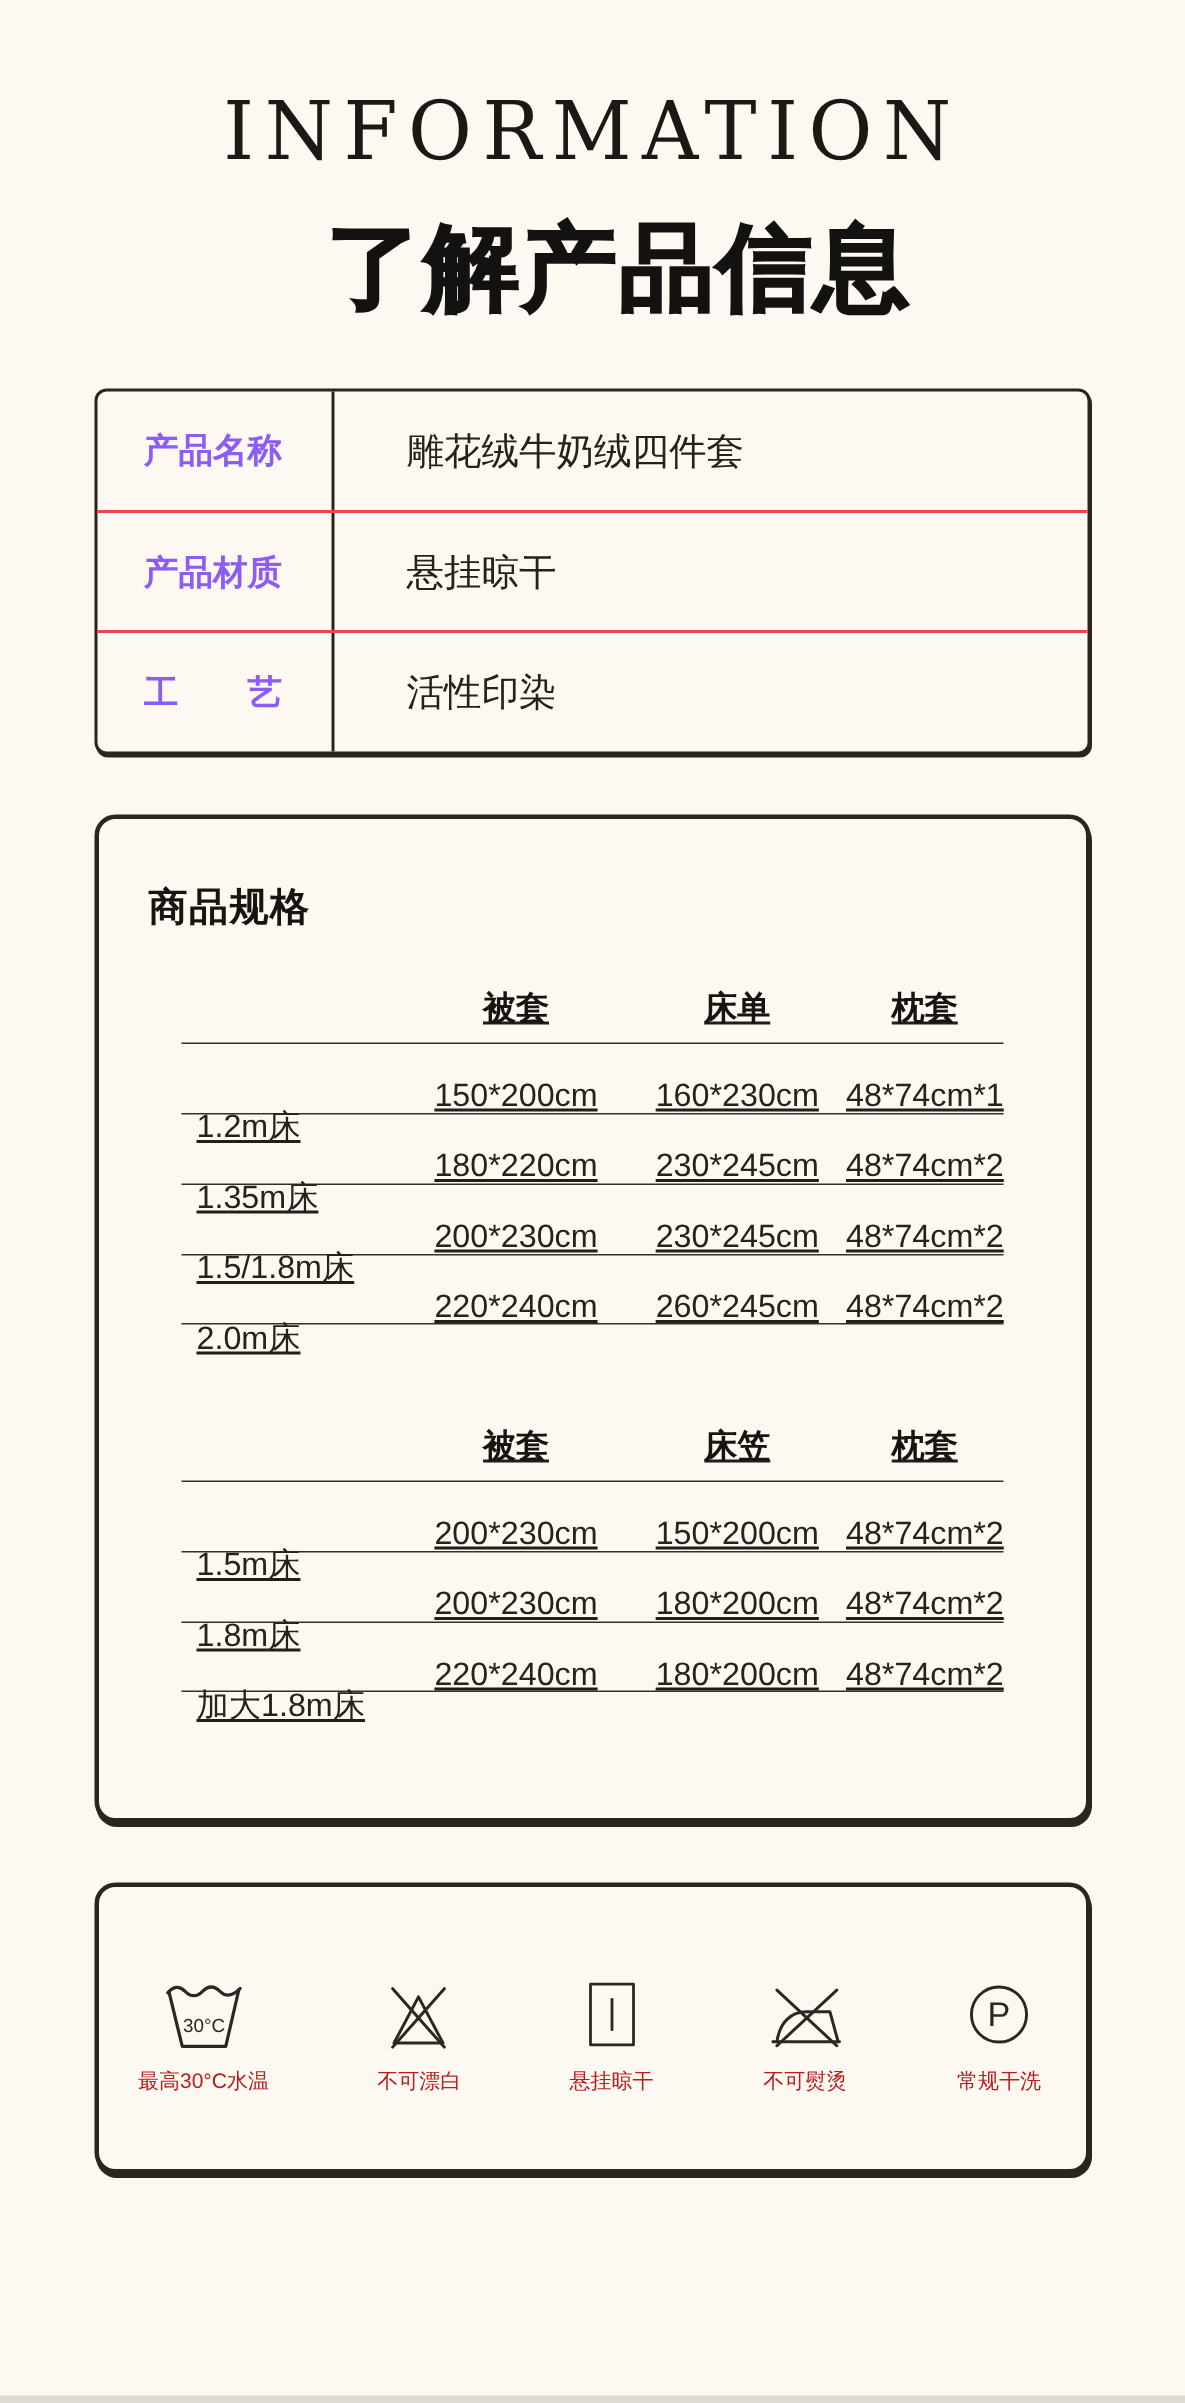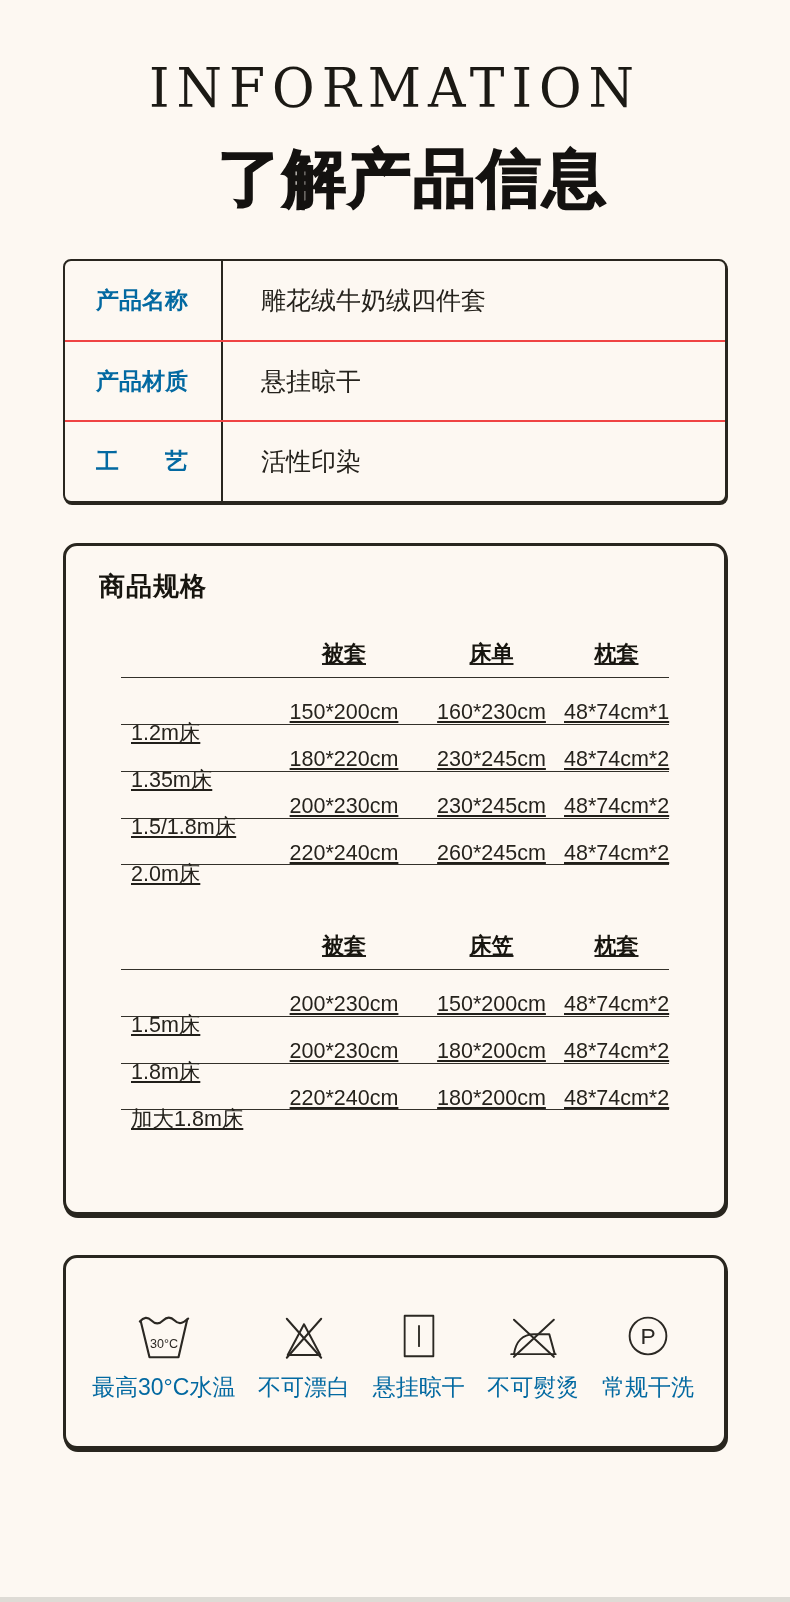--- a/index.html
+++ b/index.html
@@ -50,47 +50,47 @@
     flex-direction: column;
   }
   .info-row { flex: 1; display: flex; }
   .info-row + .info-row { border-top: 2px solid #ef4444; }
   .info-label-cell {
     width: 158px;
     border-right: 2px solid #29261f;
     display: flex; align-items: center;
     padding-left: 31px;
     font-size: 23px; font-weight: 700;
-    color: #0369a1;
+    color: #8b5cf6;
   }
   .lbl { display: inline-block; }
   .lbl.justify {
     width: 92px;
     text-align: justify;
     text-align-last: justify;
   }
   .info-value-cell {
     flex: 1;
     display: flex; align-items: center;
-    padding-left: 38px;
+    padding-left: 48px;
     font-size: 25px;
     color: #25221c;
   }
   
   .spec-card {
     position: absolute;
     top: 543px; left: 63px;
     width: 664px; height: 672px;
     border: 3px solid #29261f;
     border-radius: 14px;
     background: #fdf8f2;
     box-shadow: 1px 3px 0 0 #29261f;
   }
   .spec-title {
-    margin: 23px 0 0 33px;
+    margin: 41px 0 0 33px;
     font-size: 26px;
     font-weight: 800;
     color: #17150f;
     letter-spacing: 1px;
   }
   .spec-table {
     margin: 0 auto;
     width: 548px;
     text-decoration: underline;
   }
@@ -122,22 +122,22 @@
     padding: 6px 30px 0 26px;
   }
   .care-item {
     display: flex;
     flex-direction: column;
     align-items: center;
   }
   .care-item svg { display: block; }
   .care-label {
     margin-top: 7px;
-    font-size: 23px;
-    color: #0369a1;
+    font-size: 14px;
+    color: #b91c1c;
     white-space: nowrap;
   }
   .care-icon-stroke { stroke: #2b2823; stroke-width: 2.2; fill: none; stroke-linecap: round; stroke-linejoin: round; }
   .care-icon-text {
     fill: #2b2823;
     font-family: "Liberation Sans", "DejaVu Sans", sans-serif;
   }
   
   .bottom-strip {
     position: absolute;

